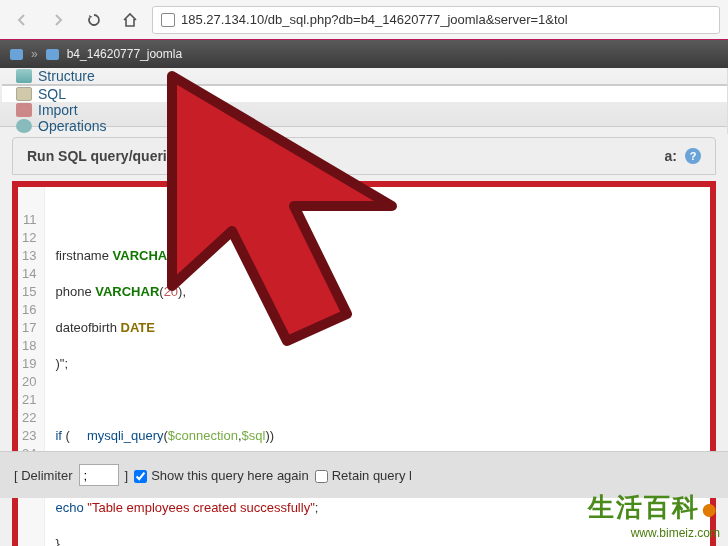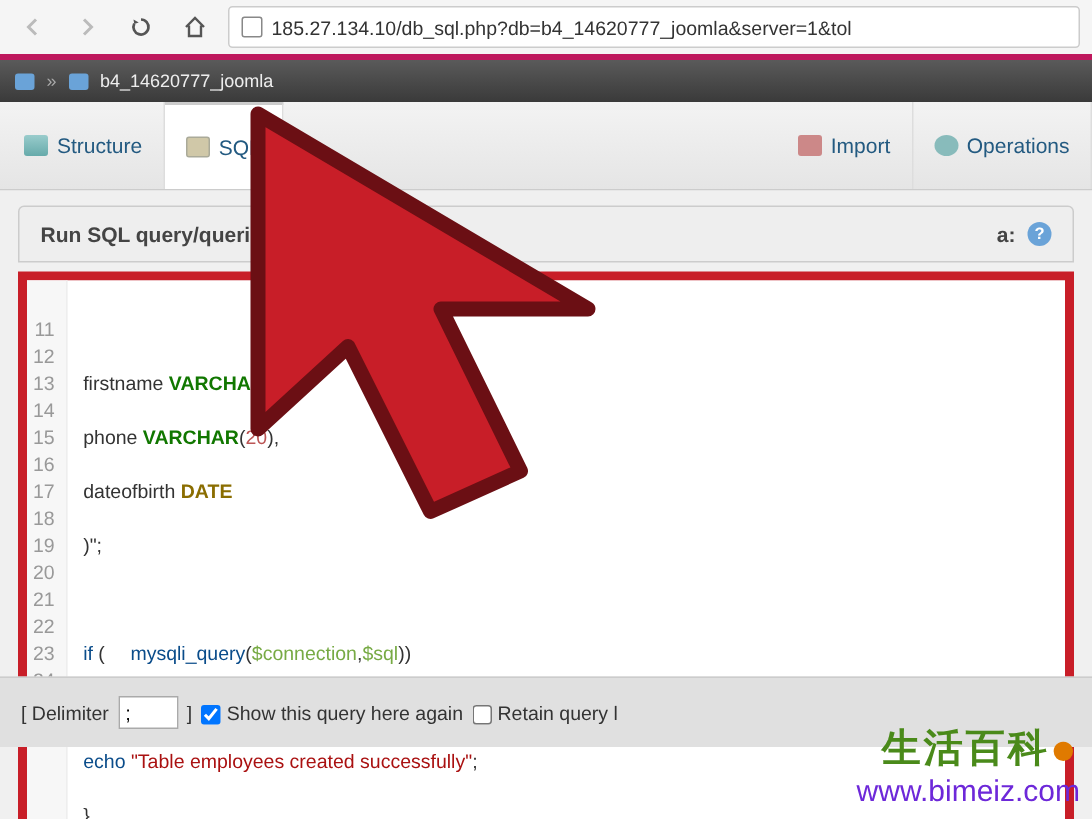--- a/index.html
+++ b/index.html
@@ -1,28 +1,28 @@
 <!DOCTYPE html>
 <html><head>
 <meta charset="utf-8">
 <style>
 * { margin: 0; padding: 0; box-sizing: border-box; font-family: Arial, sans-serif; }
 body { width: 728px; height: 546px; background: #f0f0f0; overflow: hidden; position: relative; }
 
-.browser-bar { height: 40px; background: #f5f5f5; border-bottom: 4px solid #be185d; display: flex; align-items: center; padding: 0 8px; gap: 8px; }
+.browser-bar { height: 40px; background: #f5f5f5; border-bottom: 1px solid #be185d; display: flex; align-items: center; padding: 0 8px; gap: 8px; }
 .nav-btn { width: 28px; height: 28px; display: flex; align-items: center; justify-content: center; color: #555; cursor: pointer; border-radius: 3px; }
 .nav-btn.disabled { color: #bbb; }
 .url-bar { flex: 1; height: 28px; background: #fff; border: 1px solid #ccc; border-radius: 3px; display: flex; align-items: center; padding: 0 8px; gap: 6px; font-size: 13px; color: #333; }
 .url-bar .page-icon { width: 14px; height: 14px; border: 1px solid #888; border-radius: 2px; }
 
 .breadcrumb-bar { height: 28px; background: linear-gradient(#5a5a5a, #3a3a3a); display: flex; align-items: center; padding: 0 10px; gap: 8px; color: #eee; font-size: 12px; }
 .breadcrumb-bar .bc-icon { width: 13px; height: 11px; background: #6aa3d8; border-radius: 2px; display: inline-block; }
 .breadcrumb-bar .sep { color: #aaa; }
 
-.tabs-bar { height: 59px; background: linear-gradient(#f3f3f3,#e5e5e5); border-bottom: 1px solid #ccc; display: flex; align-items: stretch; padding-left: 2px; }
+.tabs-bar { height: 59px; background: linear-gradient(#f3f3f3,#e5e5e5); border-bottom: 1px solid #ccc; display: flex; align-items: stretch; padding-left: 2px; flex-direction: column; }
 .tab { display: flex; align-items: center; gap: 6px; padding: 0 14px; font-size: 14px; color: #235a81; border-right: 1px solid #ddd; cursor: pointer; }
 .tab .ticon { width: 16px; height: 14px; display: inline-block; }
 .tab.active { background: #fff; border-top: 2px solid #ccc; }
 .tab-structure .ticon { background: linear-gradient(#9cc,#6aa); border-radius: 2px; }
 .tab-sql .ticon { background: #d0c8a8; border: 1px solid #aa9; border-radius: 2px; }
 .tab-import .ticon { background: #c88; border-radius: 2px; position: relative; }
 .tab-operations .ticon { background: #8bb; border-radius: 50%; }
 
 .content { padding: 10px 12px; background: #f0f0f0; }
 .query-header { background: #eee; border: 1px solid #ccc; border-radius: 4px 4px 0 0; padding: 10px 14px; font-size: 14px; font-weight: bold; color: #444; display: flex; align-items: center; gap: 8px; }
@@ -41,21 +41,21 @@
 .func { color: #0a4c8a; padding-left: 17px; }
 .var { color: #7a4; }
 .num { color: #b55; }
 
 .footer { position: absolute; left: 0; right: 0; bottom: 48px; background: #e0e0e0; border-top: 1px solid #ccc; padding: 12px 14px; font-size: 13px; color: #333; display: flex; align-items: center; gap: 6px; }
 .footer input[type=text] { width: 40px; height: 22px; border: 1px solid #aaa; padding: 0 4px; background: #fff; }
 .footer label { display: flex; align-items: flex-end; gap: 4px; }
 
 .watermark { position: absolute; right: 8px; bottom: 6px; text-align: right; font-family: 'SimSun', serif; }
 .watermark .cn { font-size: 26px; color: #4a8a1a; font-weight: bold; letter-spacing: 2px; margin-left: 28px; }
-.watermark .url { font-size: 20px; color: #6d28d9; }
+.watermark .url { font-size: 12px; color: #4d7c0f; }
 .watermark .dot { color: #e07a00; font-size: 30px; vertical-align: middle; }
 
 .cursor-overlay { position: absolute; left: 152px; top: 56px; width: 330px; height: 300px; pointer-events: none; }
 </style>
 </head>
 <body>
 
 <div class="browser-bar">
   <div class="nav-btn disabled">
       <svg width="14" height="14" viewBox="0 0 14 14">

